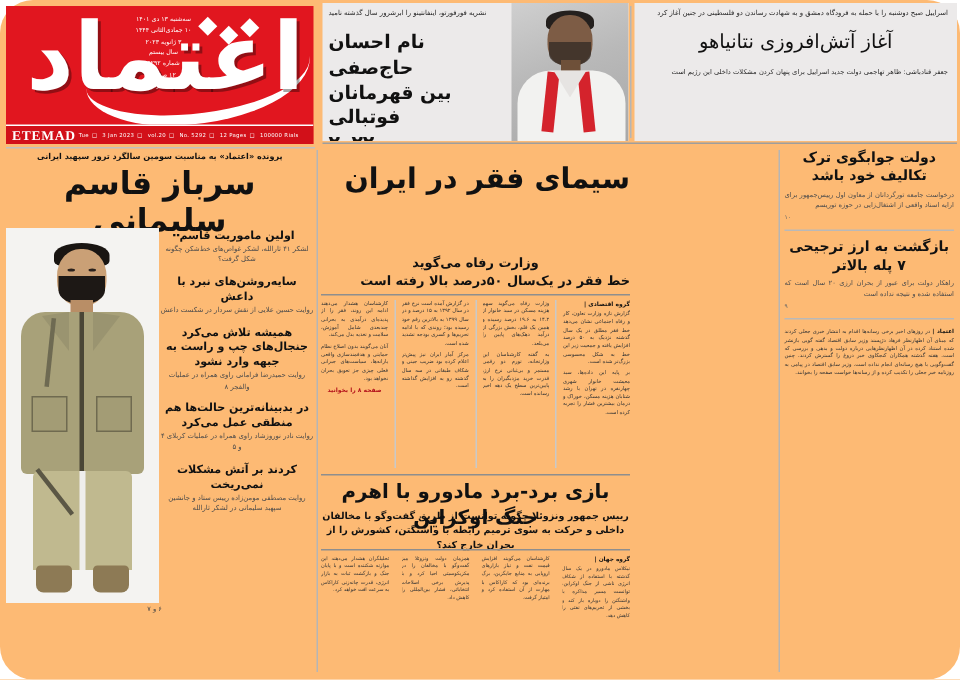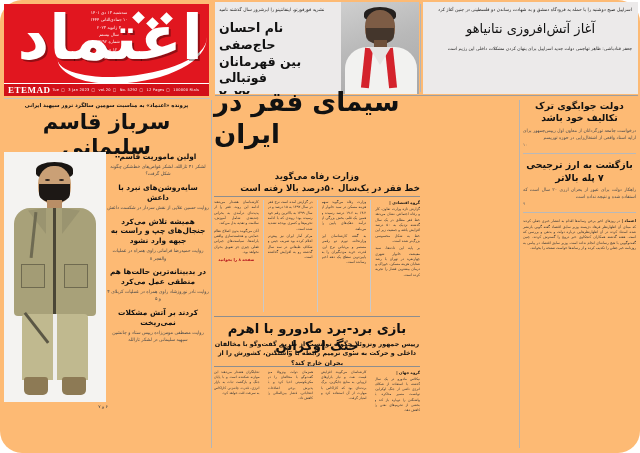--- a/index.html
+++ b/index.html
@@ -158,23 +158,23 @@
     position:absolute;left:107px;top:152px;width:102px;
   }
   .sol-item{margin-bottom:5.5px;text-align:center;}
   .sol-item .t{font-size:7.4px;font-weight:bold;line-height:1.32;color:#111;}
   .sol-item .s{font-size:4.6px;line-height:1.55;color:#4a4a4a;margin-top:1.5px;}
   .sol-page{
     position:absolute;left:92px;top:404px;width:22px;
     font-size:4.4px;color:#444;text-align:center;
   }
   .main-title{
-    position:absolute;left:214px;top:87px;width:206px;
-    font-size:26px;font-weight:bold;line-height:1.22;color:#111;
-    text-align:left;letter-spacing:-.6px;
+    position:absolute;left:214px;top:108px;width:206px;
+    font-size:19px;font-weight:bold;line-height:1.22;color:#111;
+    text-align:right;letter-spacing:-.6px;
   }
   .main-sub{
     position:absolute;left:214px;top:170px;width:206px;
     text-align:center;
   }
   .main-sub .l1{font-size:8.6px;font-weight:bold;line-height:1.45;color:#111;}
   .main-sub .l2{font-size:8.6px;font-weight:bold;line-height:1.45;color:#111;text-align:right;}
   .main-rule{position:absolute;left:214px;top:196px;width:206px;height:1px;background:#8e8e8e;}
 
   .cols{

